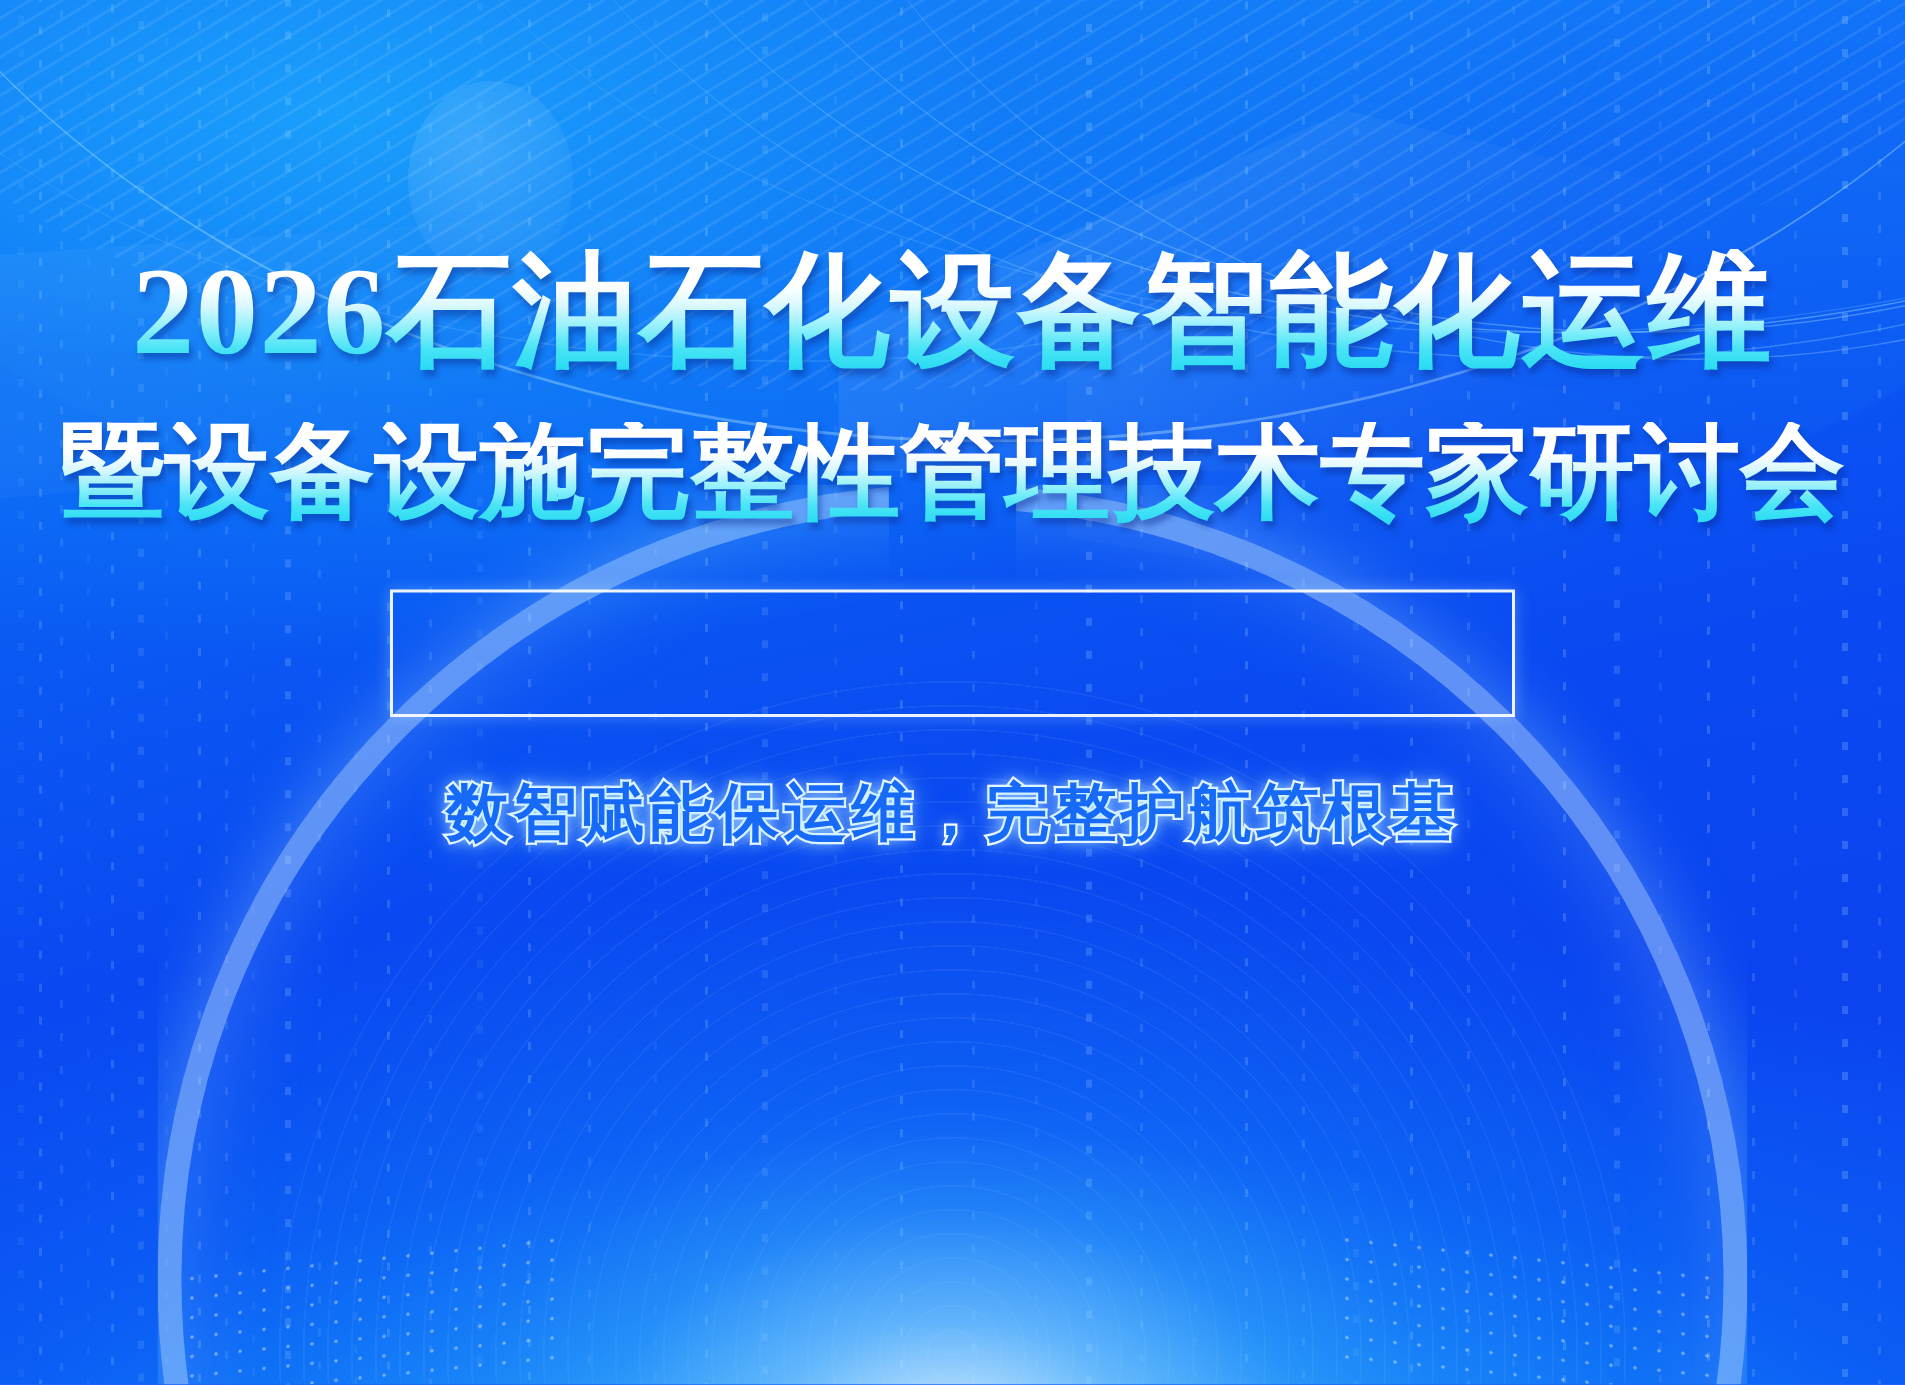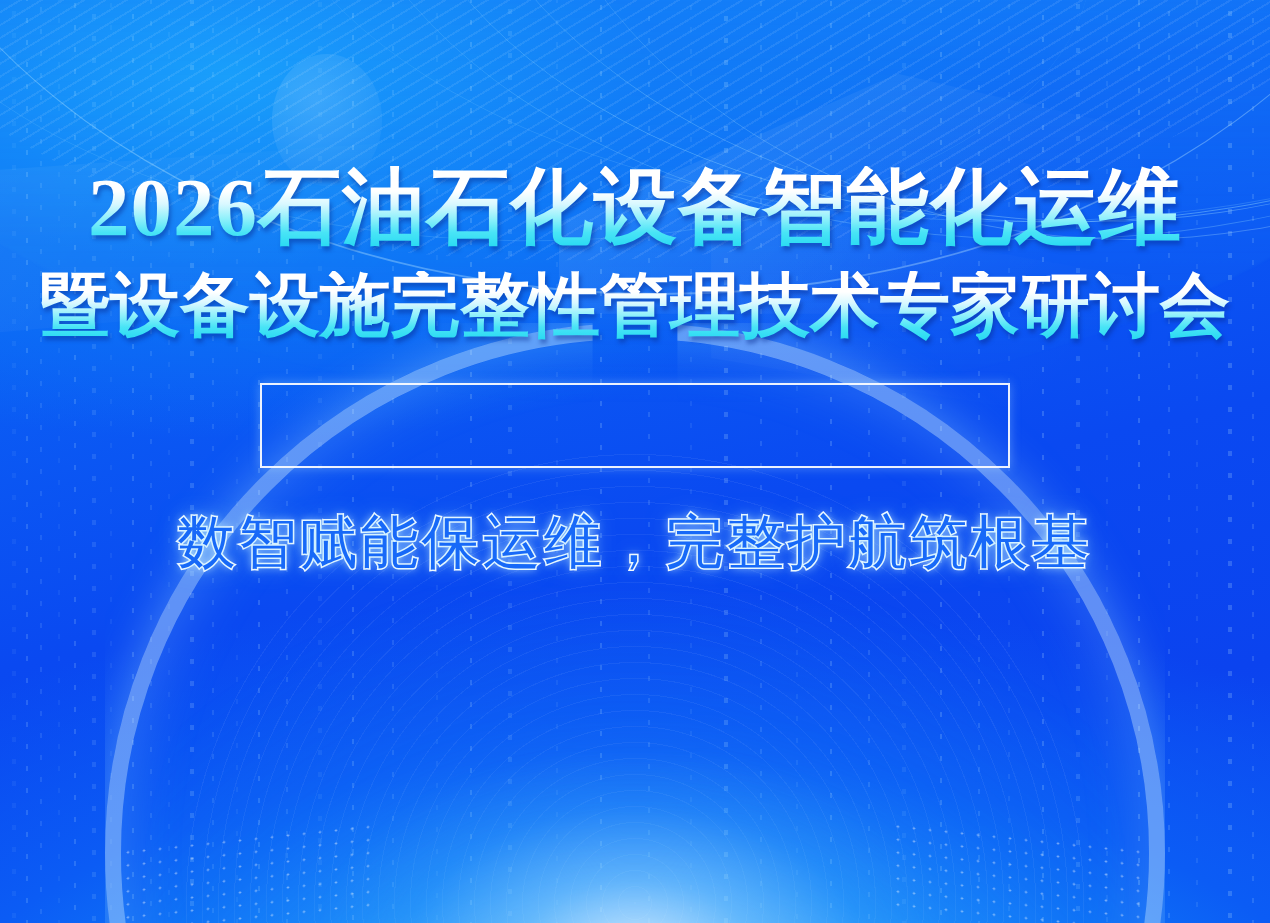--- a/index.html
+++ b/index.html
@@ -184,21 +184,21 @@
         #49e4f6 80%, #24d9f2 100%);
     -webkit-background-clip:text;
     background-clip:text;
     color:transparent;
     -webkit-text-fill-color:transparent;
     filter:drop-shadow(2px 4px 2px rgba(6,40,140,.45));
   }
 
   #title-line-1 { font-size:83px; }
   #title-line-2 { font-size:83px; margin-top:14px; }
-  #subtitle     { font-size:70px; margin-top:22px; letter-spacing:0px; }
+  #subtitle     { font-size:70px; margin-top:32px; letter-spacing:0px; }
 
   .date-box {
     margin-top:42px;
     width:750px;
     height:85px;
     border:2px solid rgba(255,255,255,.92);
     display:flex;
     align-items:center;
     justify-content:center;
     gap:44px;
@@ -208,22 +208,22 @@
     color:#ffffff;
     font-size:41px;
     font-weight:400;
     letter-spacing:.5px;
     white-space:nowrap;
     text-shadow:0 0 6px rgba(160,225,255,.55);
   }
 
   .slogan {
     margin-top:36px;
-    font-size:58px;
-    font-weight:400;
+    font-size:42px;
+    font-weight:700;
     letter-spacing:3px;
     white-space:nowrap;
     color:#1769f8;
     -webkit-text-stroke:3px #ffffff;
     paint-order:stroke fill;
     text-shadow:
        0 0 9px rgba(200,240,255,.95),
        0 0 22px rgba(120,205,255,.70);
   }
 </style>

